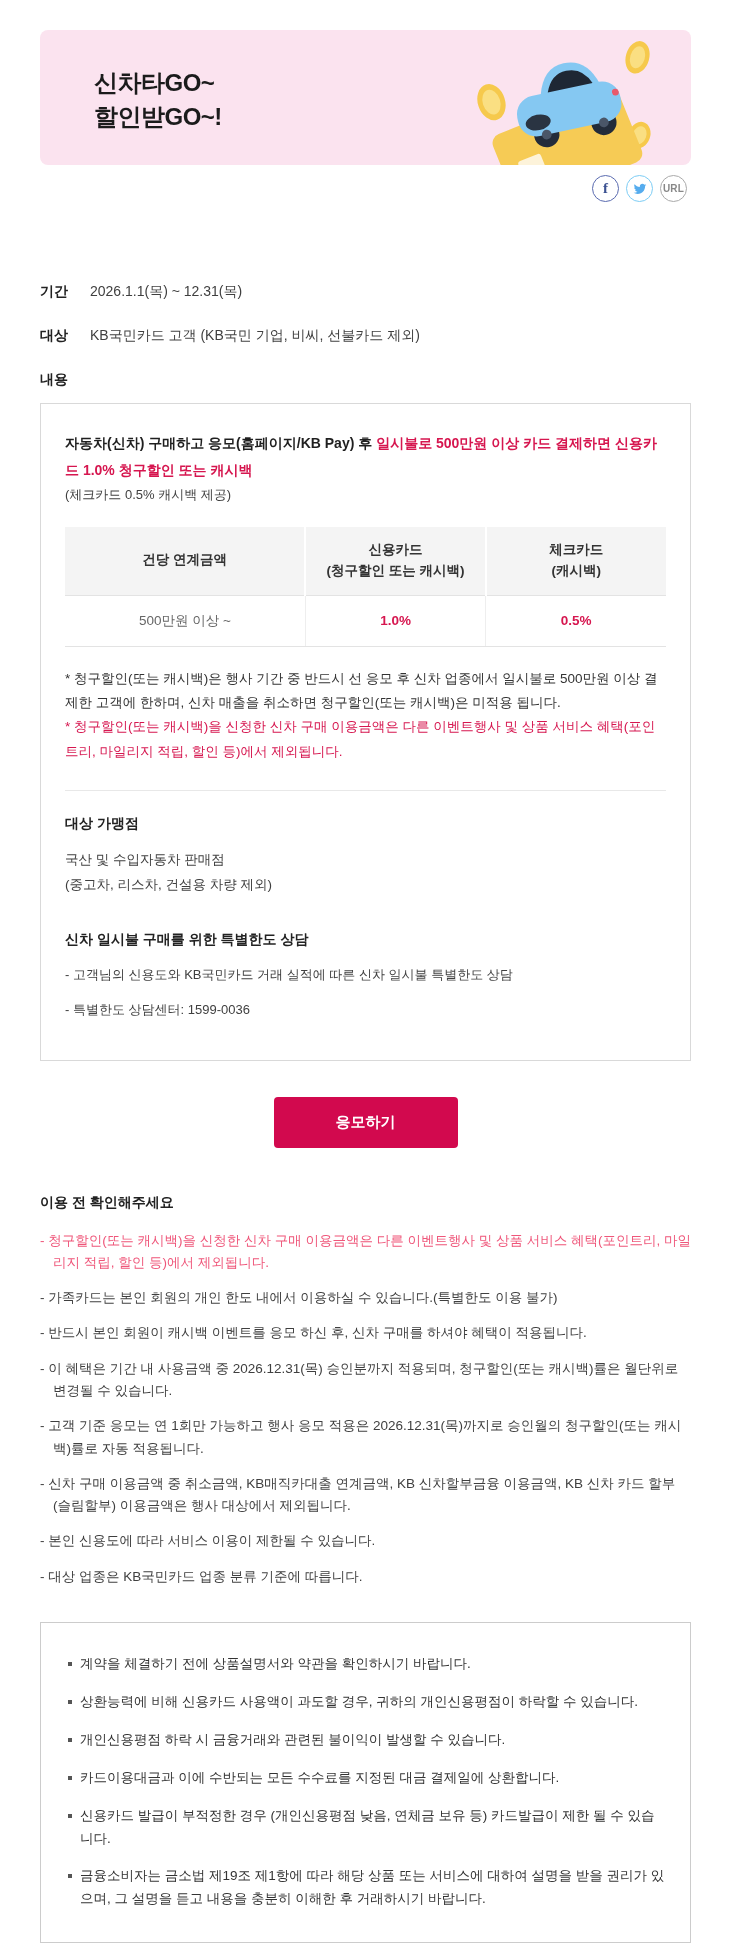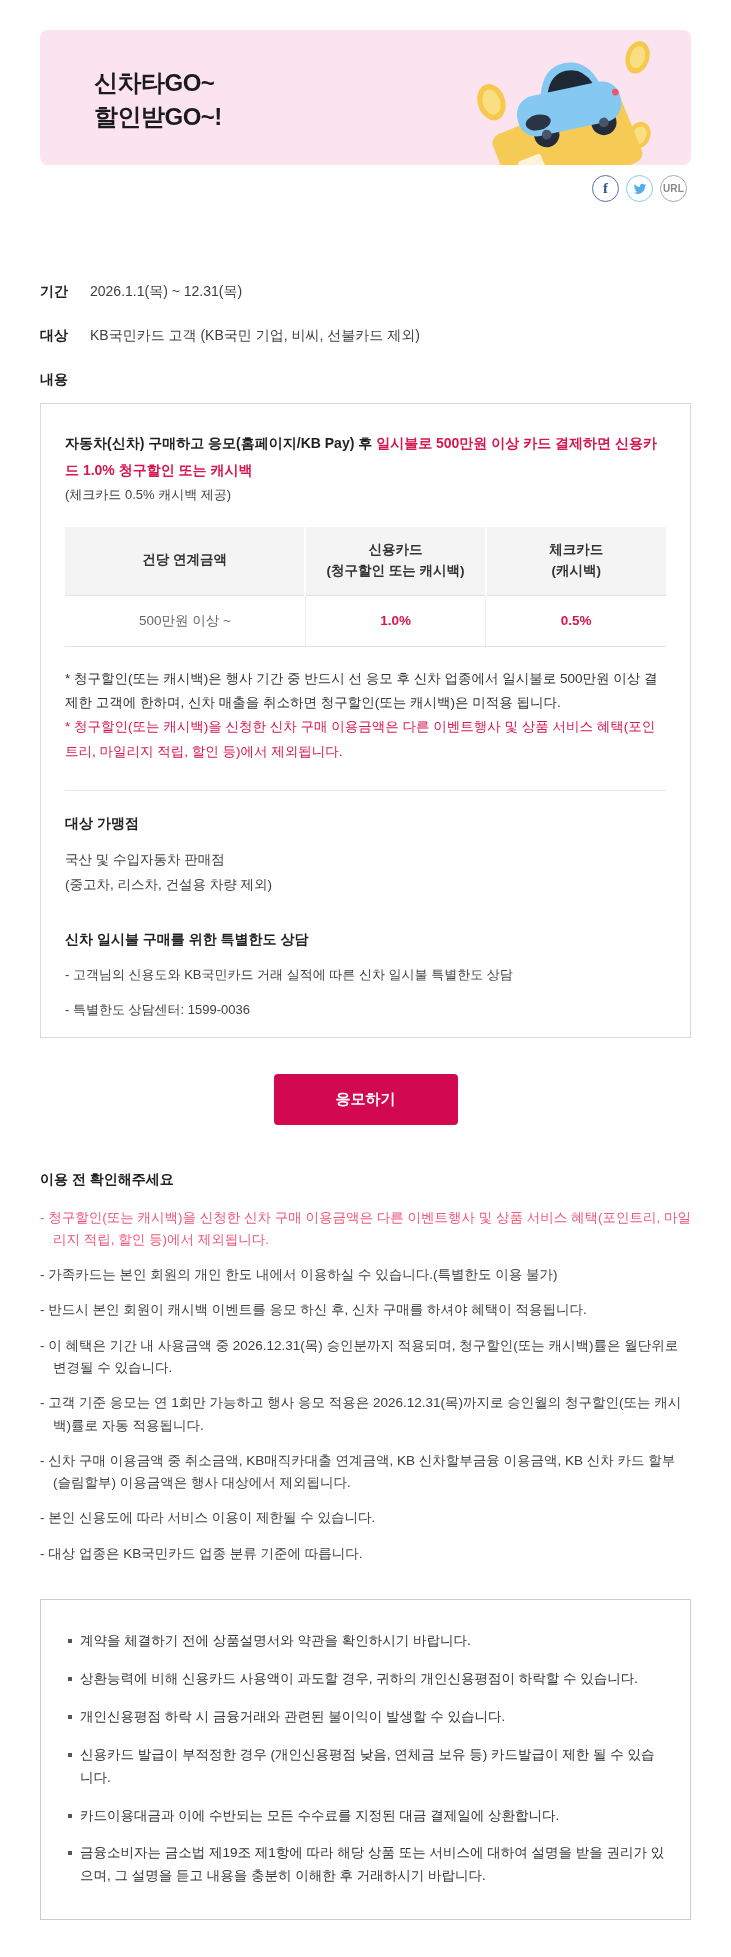--- a/index.html
+++ b/index.html
@@ -32,21 +32,21 @@
   .share-btn.url{border-color:#aaa;color:#888;font-size:10px;font-weight:bold;letter-spacing:.2px;}
 
   
   .meta{margin-top:80px;}
   .meta-row{display:flex;margin-bottom:24px;font-size:14px;line-height:1.4;}
   .meta-label{font-weight:bold;color:var(--dark);width:50px;flex-shrink:0;}
   .meta-value{color:#3f3f3f;}
   .content-label{font-weight:bold;color:var(--dark);font-size:14px;margin-top:26px;}
 
   
-  .content-box{margin-top:14px;border:1px solid #d9d9d9;padding:26px 24px 17px;}
+  .content-box{margin-top:14px;border:1px solid #d9d9d9;padding:26px 24px 40px;}
   .intro{font-size:14px;line-height:1.9;font-weight:bold;color:#1f1f1f;}
   .intro .red{color:var(--red);}
   .intro-sub{font-size:13px;font-weight:normal;color:#3f3f3f;line-height:1.8;}
 
   table.rate{width:100%;border-collapse:collapse;margin-top:20px;font-size:13.5px;}
   table.rate th{
     background:#f4f4f4;font-weight:bold;color:#333;padding:13px 6px;
     white-space:pre-line;line-height:1.55;border-left:2px solid #fff;border-bottom:1px solid #e3e3e3;
   }
   table.rate th:first-child{border-left:none;}
@@ -209,18 +209,18 @@
     <div class="check-item">- 고객 기준 응모는 연 1회만 가능하고 행사 응모 적용은 2026.12.31(목)까지로 승인월의 청구할인(또는 캐시백)률로 자동 적용됩니다.</div>
     <div class="check-item">- 신차 구매 이용금액 중 취소금액, KB매직카대출 연계금액, KB 신차할부금융 이용금액, KB 신차 카드 할부(슬림할부) 이용금액은 행사 대상에서 제외됩니다.</div>
     <div class="check-item">- 본인 신용도에 따라 서비스 이용이 제한될 수 있습니다.</div>
     <div class="check-item">- 대상 업종은 KB국민카드 업종 분류 기준에 따릅니다.</div>
   </div>
 
   <div class="warning-box">
     <div class="sq-item">계약을 체결하기 전에 상품설명서와 약관을 확인하시기 바랍니다.</div>
     <div class="sq-item">상환능력에 비해 신용카드 사용액이 과도할 경우, 귀하의 개인신용평점이 하락할 수 있습니다.</div>
     <div class="sq-item">개인신용평점 하락 시 금융거래와 관련된 불이익이 발생할 수 있습니다.</div>
+    <div class="sq-item">카드이용대금과 이에 수반되는 모든 수수료를 지정된 대금 결제일에 상환합니다.</div>
     <div class="sq-item">신용카드 발급이 부적정한 경우 (개인신용평점 낮음, 연체금 보유 등) 카드발급이 제한 될 수 있습니다.</div>
-    <div class="sq-item">카드이용대금과 이에 수반되는 모든 수수료를 지정된 대금 결제일에 상환합니다.</div>
     <div class="sq-item">금융소비자는 금소법 제19조 제1항에 따라 해당 상품 또는 서비스에 대하여 설명을 받을 권리가 있으며, 그 설명을 듣고 내용을 충분히 이해한 후 거래하시기 바랍니다.</div>
   </div>
 
 </div>
 
 </body></html>

